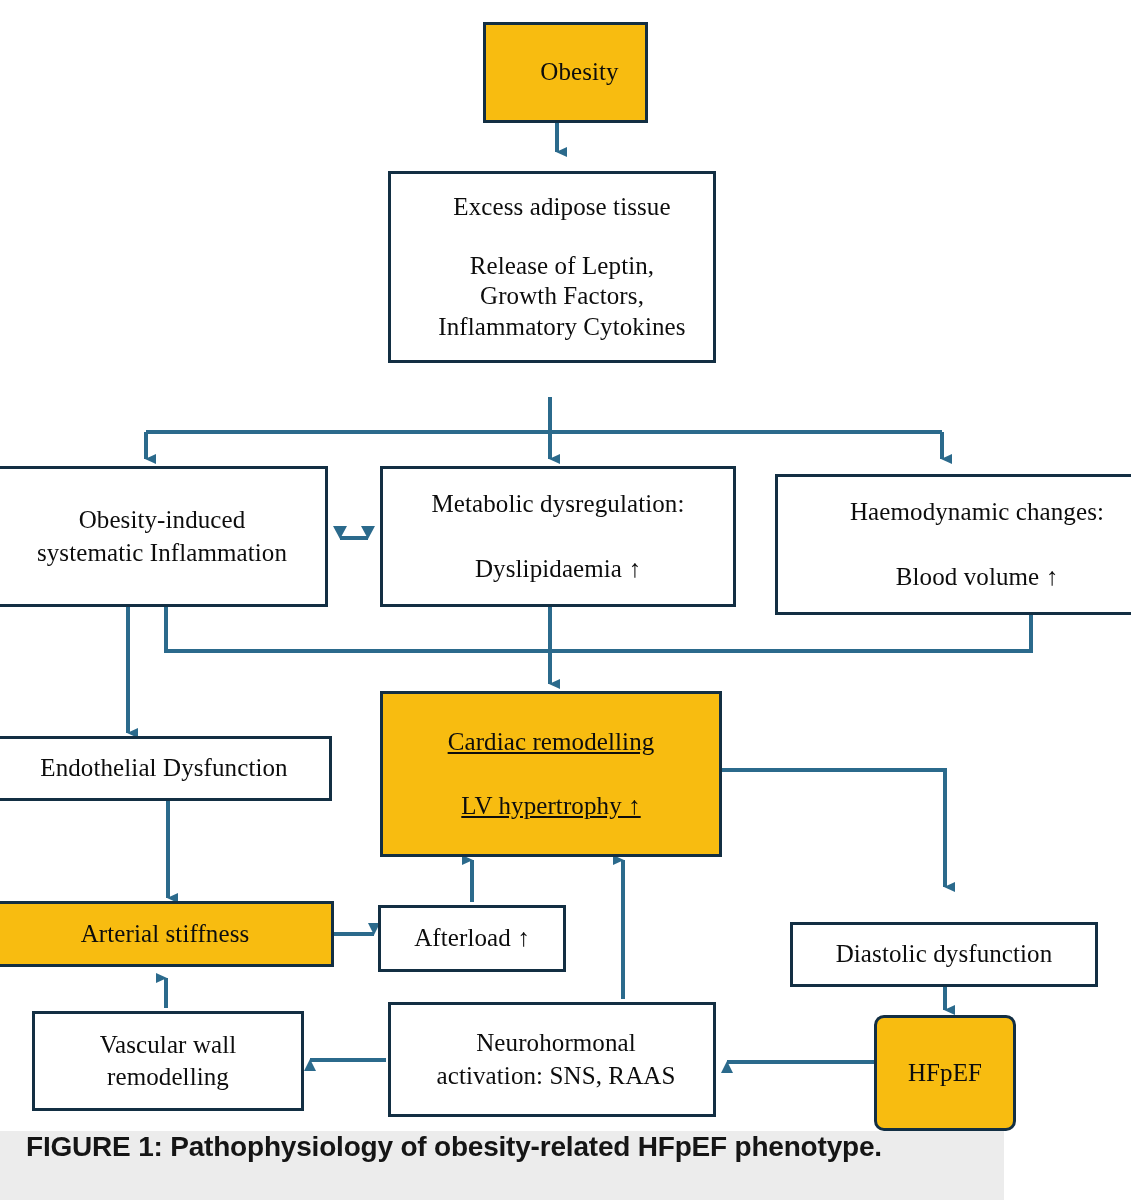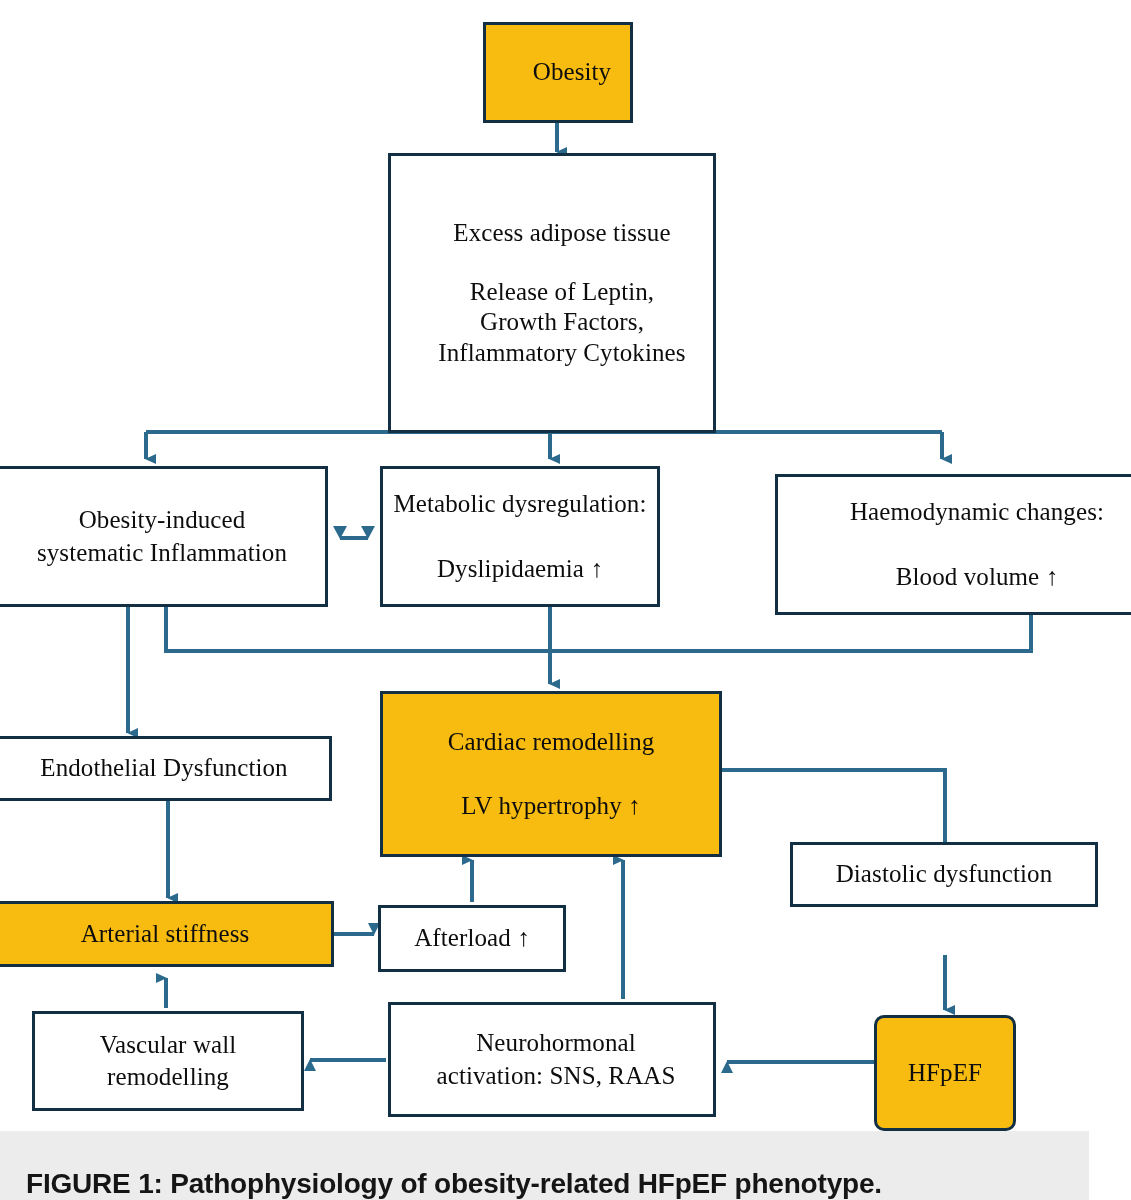--- a/index.html
+++ b/index.html
@@ -62,25 +62,25 @@
   .node .line.gap-sm {
     margin-top: 34px;
   }
   .node.tight {
     line-height: 1.30;
   }
   #caption-band {
     position: absolute;
     left: 0;
     top: 1131px;
-    width: 1089px;
+    width: 1004px;
     height: 69px;
     background: #ececec;
     display: flex;
-    align-items: flex-end;
+    align-items: flex-start;
   }
   #caption-text {
     font-family: "Liberation Sans", "DejaVu Sans", sans-serif;
     font-weight: bold;
     font-size: 28px;
     color: #151515;
     padding-left: 26px;
     letter-spacing: -0.2px;
   }
 </style>
@@ -141,56 +141,56 @@
 
         <path d="M 875,1062 L 727,1062" marker-end="url(#ah-side)"></path>
 
         <path d="M 386,1060 L 310,1060" marker-end="url(#ah-side)"></path>
 
         <path d="M 166,1008 L 166,978" marker-end="url(#ah-up)"></path>
 
       </g>
     </svg>
 
-    <div class="node gold" style="left:483px; top:22px; width:150px; height:101px;padding-left:28px;">
+    <div class="node gold" style="left:483px; top:22px; width:165px; height:101px;padding-left:28px;">
       <span class="line">Obesity</span>
     </div>
 
-    <div class="node" style="left:388px; top:153px; width:328px; height:280px;padding-left:20px;">
+    <div class="node" style="left:388px; top:171px; width:328px; height:192px;padding-left:20px;">
       <span class="line">Excess adipose tissue</span>
       <span class="line gap">Release of Leptin,</span>
       <span class="line">Growth Factors,</span>
       <span class="line">Inflammatory Cytokines</span>
     </div>
 
     <div class="node tight" style="left:-4px; top:466px; width:332px; height:141px;">
       <span class="line">Obesity-induced</span>
       <span class="line">systematic Inflammation</span>
     </div>
 
-    <div class="node" style="left:380px; top:466px; width:280px; height:141px;">
+    <div class="node" style="left:380px; top:466px; width:356px; height:141px;">
       <span class="line">Metabolic dysregulation:</span>
       <span class="line gap-sm">Dyslipidaemia ↑</span>
     </div>
 
     <div class="node" style="left:775px; top:474px; width:404px; height:141px;">
       <span class="line">Haemodynamic changes:</span>
       <span class="line gap-sm">Blood volume ↑</span>
     </div>
 
     <div class="node" style="left:-4px; top:736px; width:336px; height:65px;">
       <span class="line">Endothelial Dysfunction</span>
     </div>
 
-    <div class="node gold" style="left:380px; top:691px; width:342px; height:166px;">
+    <div class="node gold" style="left:380px; top:691px; width:342px; height:166px;text-decoration:underline;">
       <span class="line">Cardiac remodelling</span>
       <span class="line gap-sm">LV hypertrophy ↑</span>
     </div>
 
-    <div class="node" style="left:790px; top:842px; width:308px; height:65px;">
+    <div class="node" style="left:790px; top:922px; width:308px; height:65px;">
       <span class="line">Diastolic dysfunction</span>
     </div>
 
     <div class="node gold" style="left:-4px; top:901px; width:338px; height:66px;">
       <span class="line">Arterial stiffness</span>
     </div>
 
     <div class="node" style="left:378px; top:905px; width:188px; height:67px;">
       <span class="line">Afterload ↑</span>
     </div>

